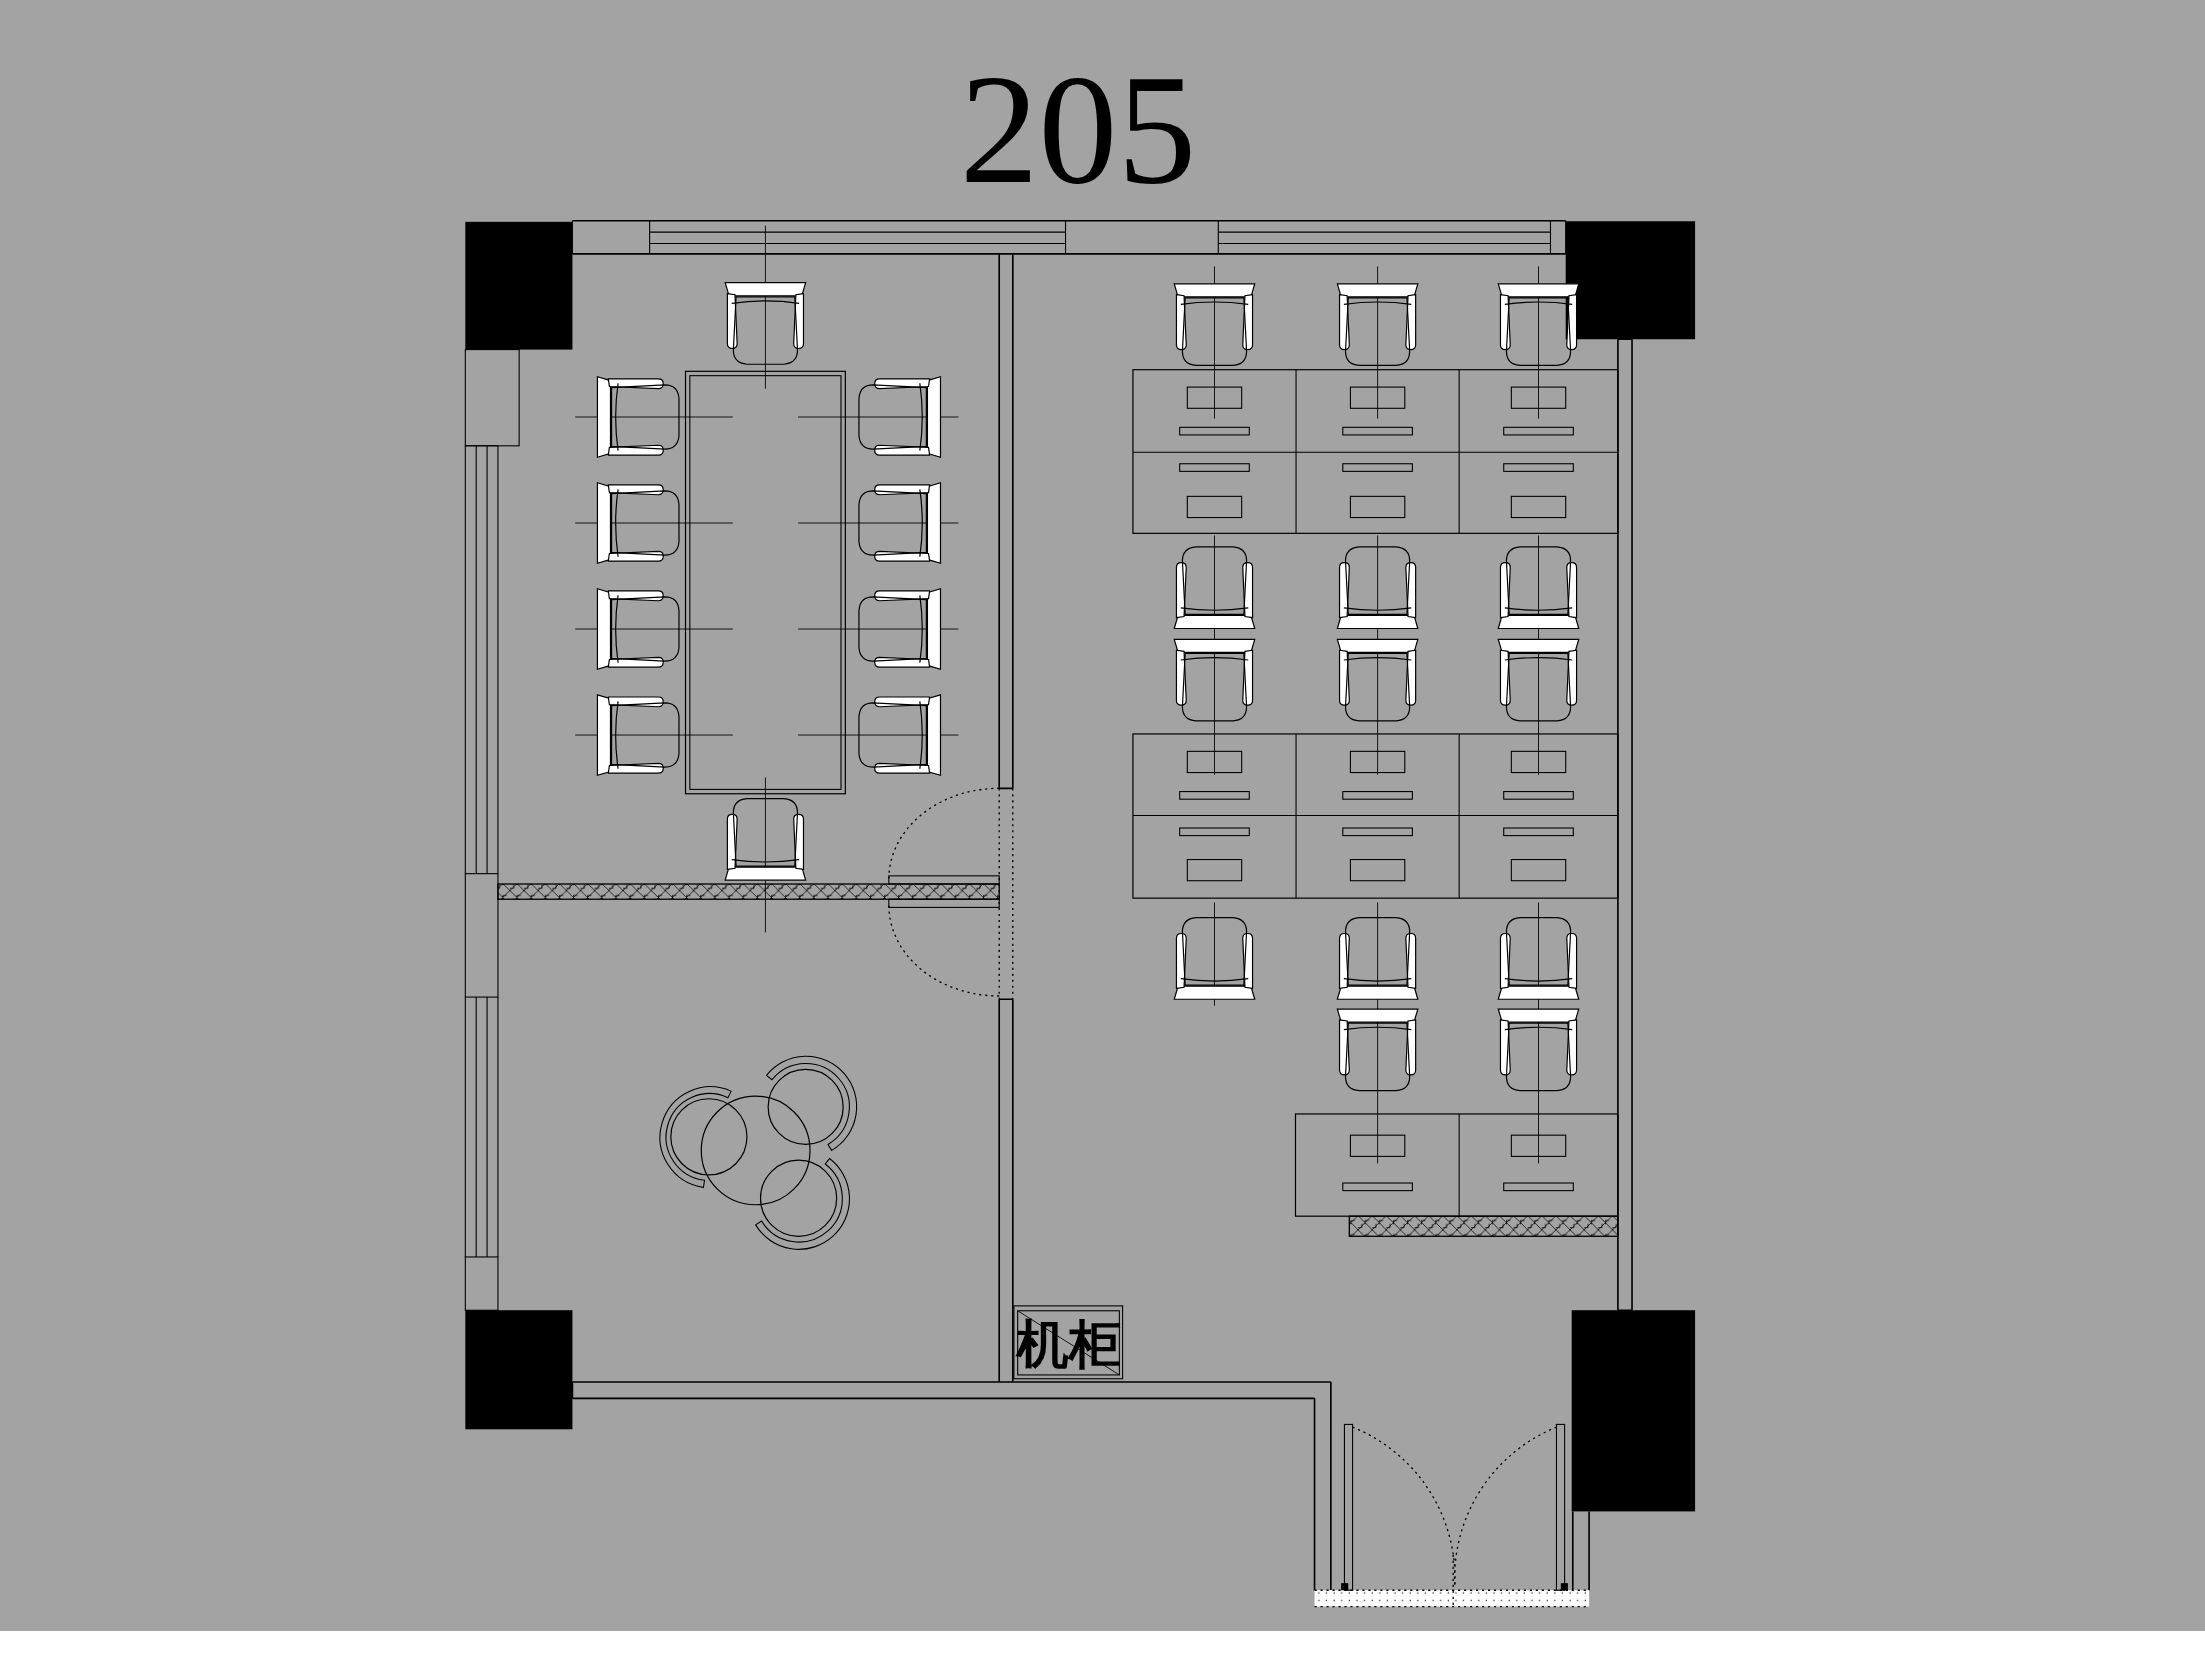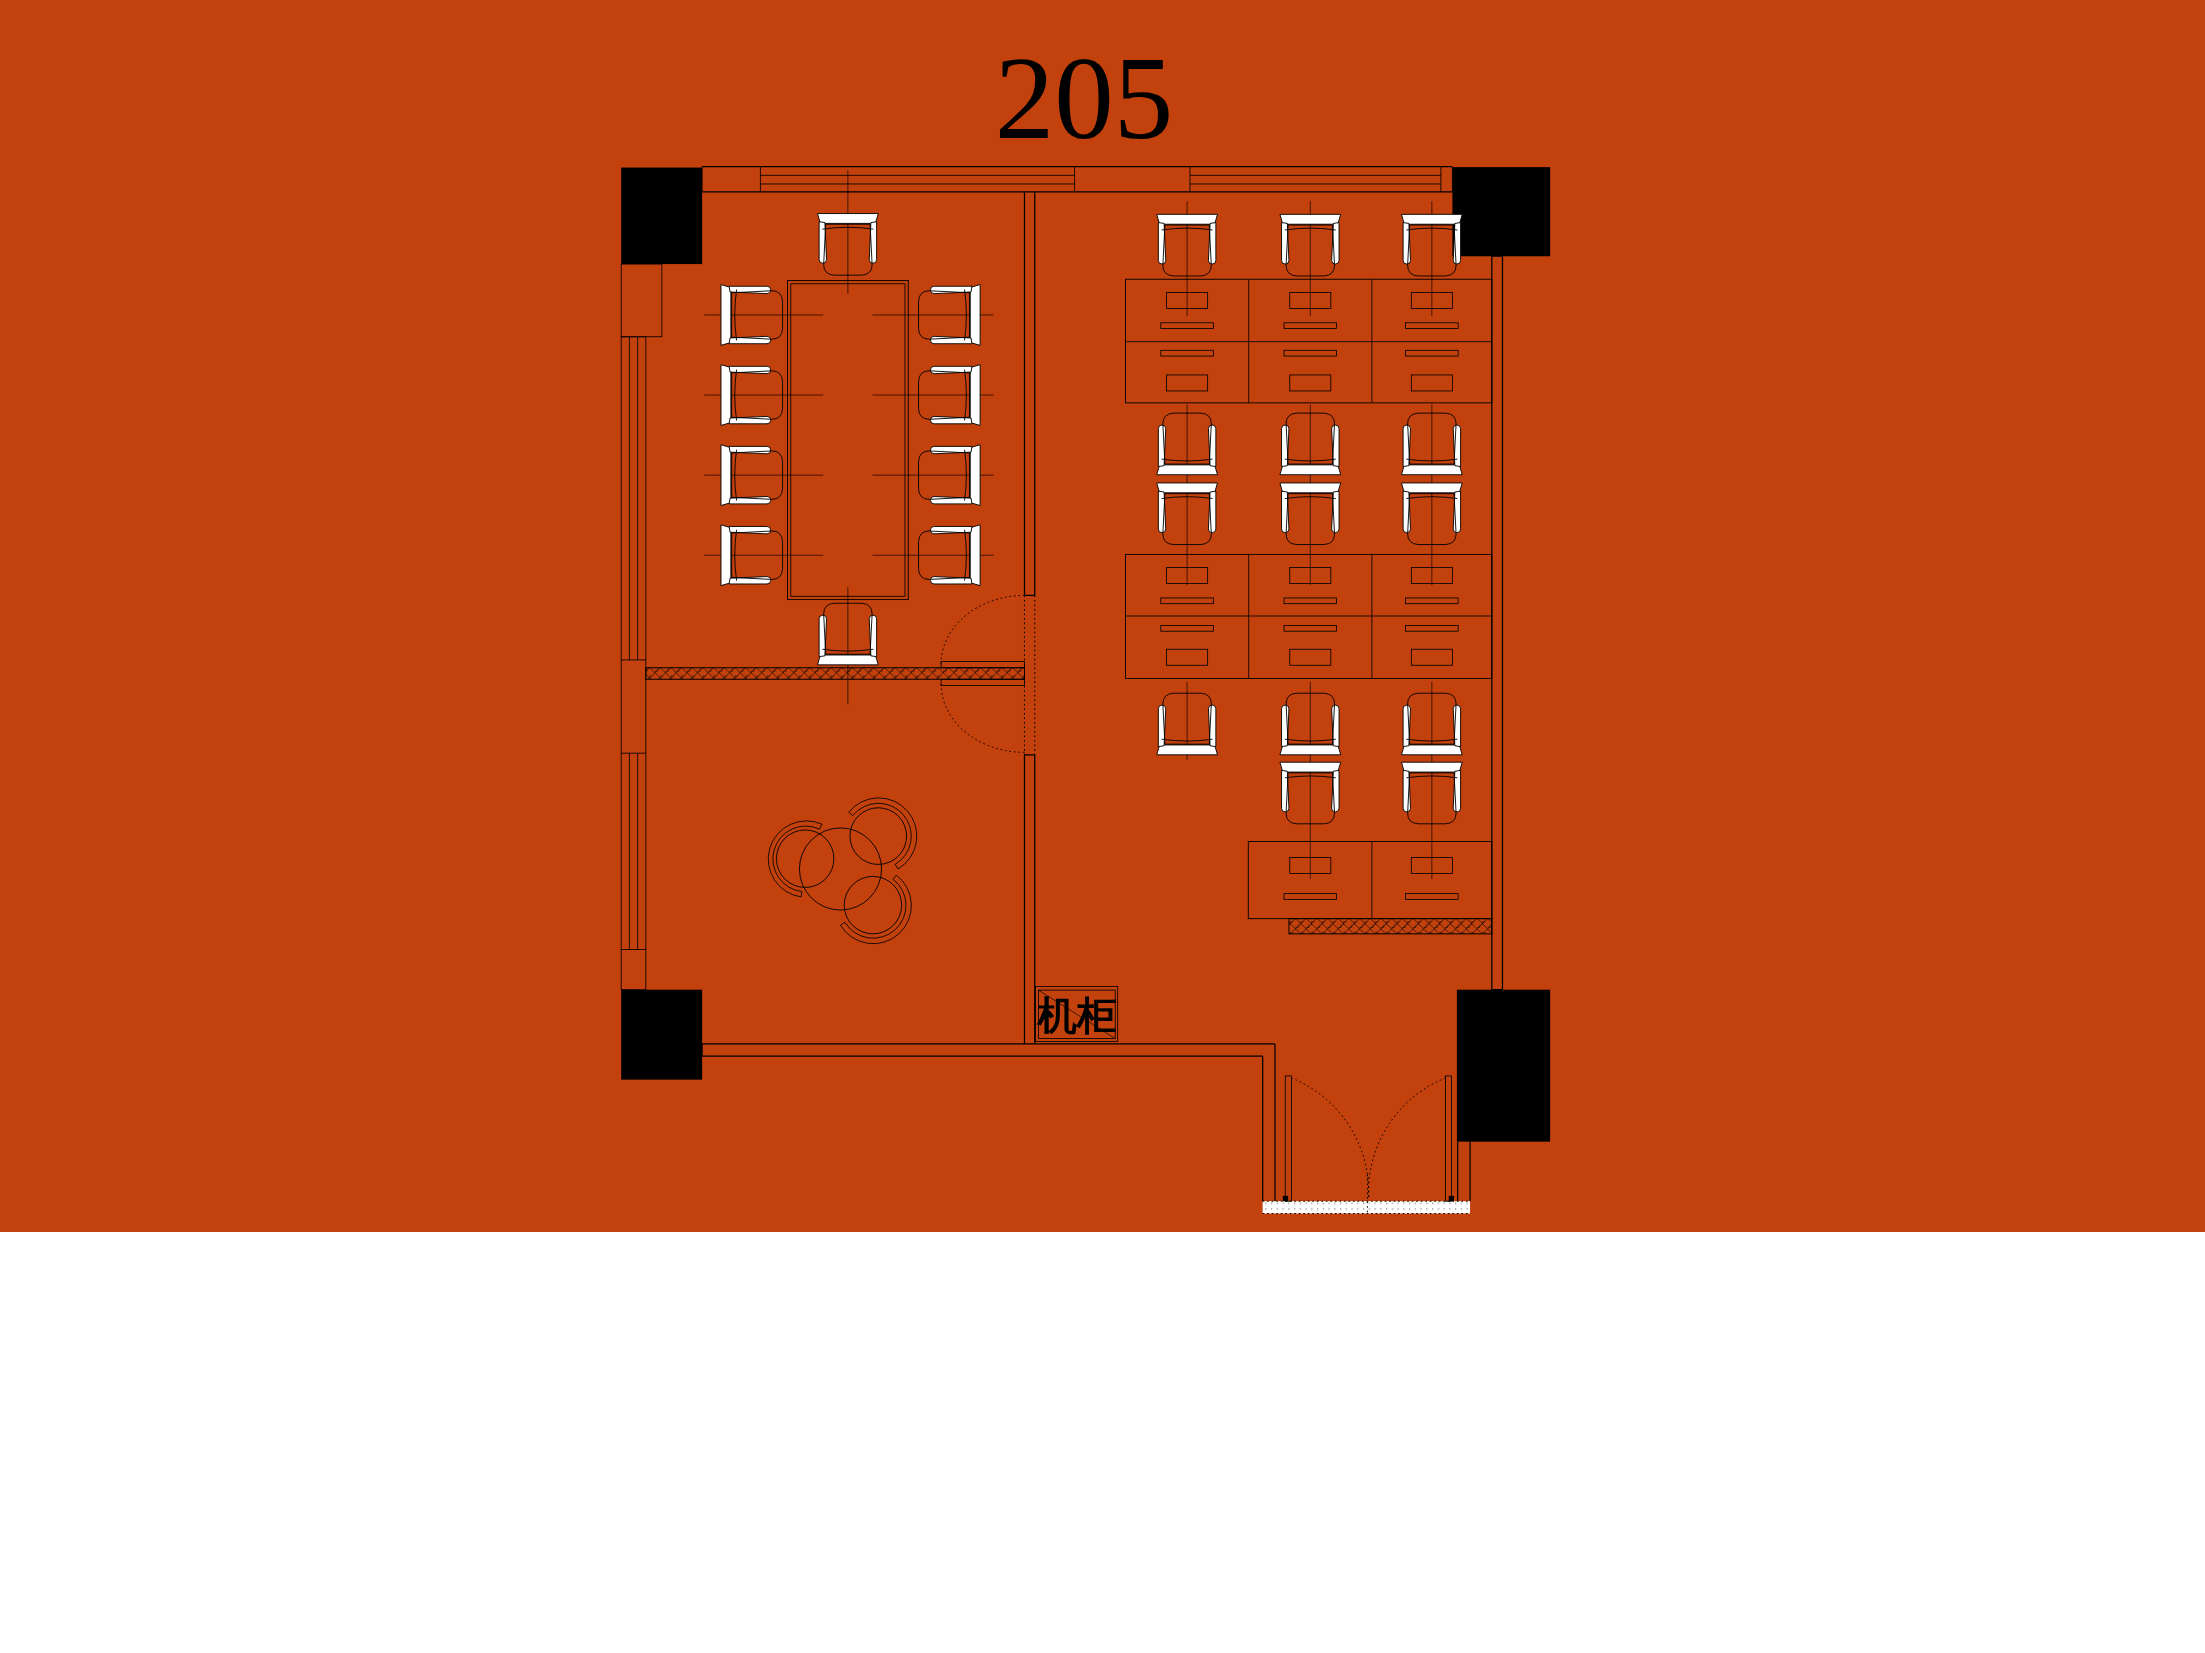--- a/index.html
+++ b/index.html
@@ -1,16 +1,16 @@
 <!DOCTYPE html>
 <html style="font-size:8.8px"><head>
 <meta charset="utf-8">
 <style>
   html,body{margin:0;padding:0;background:#ffffff;}
-  .stage{position:relative;width:2205px;height:1232px;background:#c2410c;overflow:hidden;}
+  .stage{position:relative;width:2205px;height:1631px;background:#a3a3a3;overflow:hidden;}
   svg{position:absolute;left:0;top:0;width:100%;height:100%;}
   .ln{stroke:#000;stroke-width:3;fill:none;stroke-linecap:butt;}
   .thin{stroke:#000;stroke-width:2;fill:none;}
   .cl{stroke:#000;stroke-width:1.6;fill:none;}
   .dot{stroke:#000;stroke-width:2.4;fill:none;stroke-dasharray:4 7;}
   .blk{fill:#000;stroke:none;}
   .furn{stroke:#000;stroke-width:2.2;fill:#fff;}
   .furnO{stroke:#000;stroke-width:2.2;fill:none;}
   .hatchrect{stroke:#000;stroke-width:2.4;}
   .title-text{font-family:"Liberation Serif","DejaVu Serif",serif;font-weight:400;}

